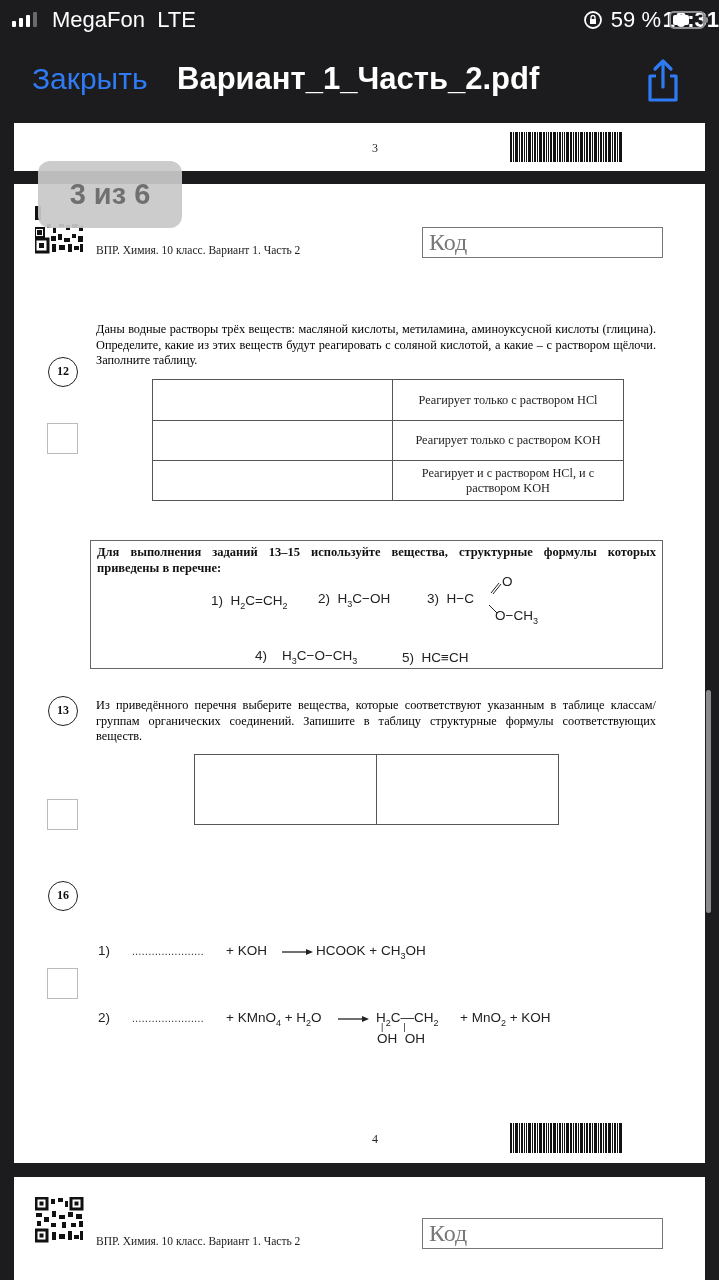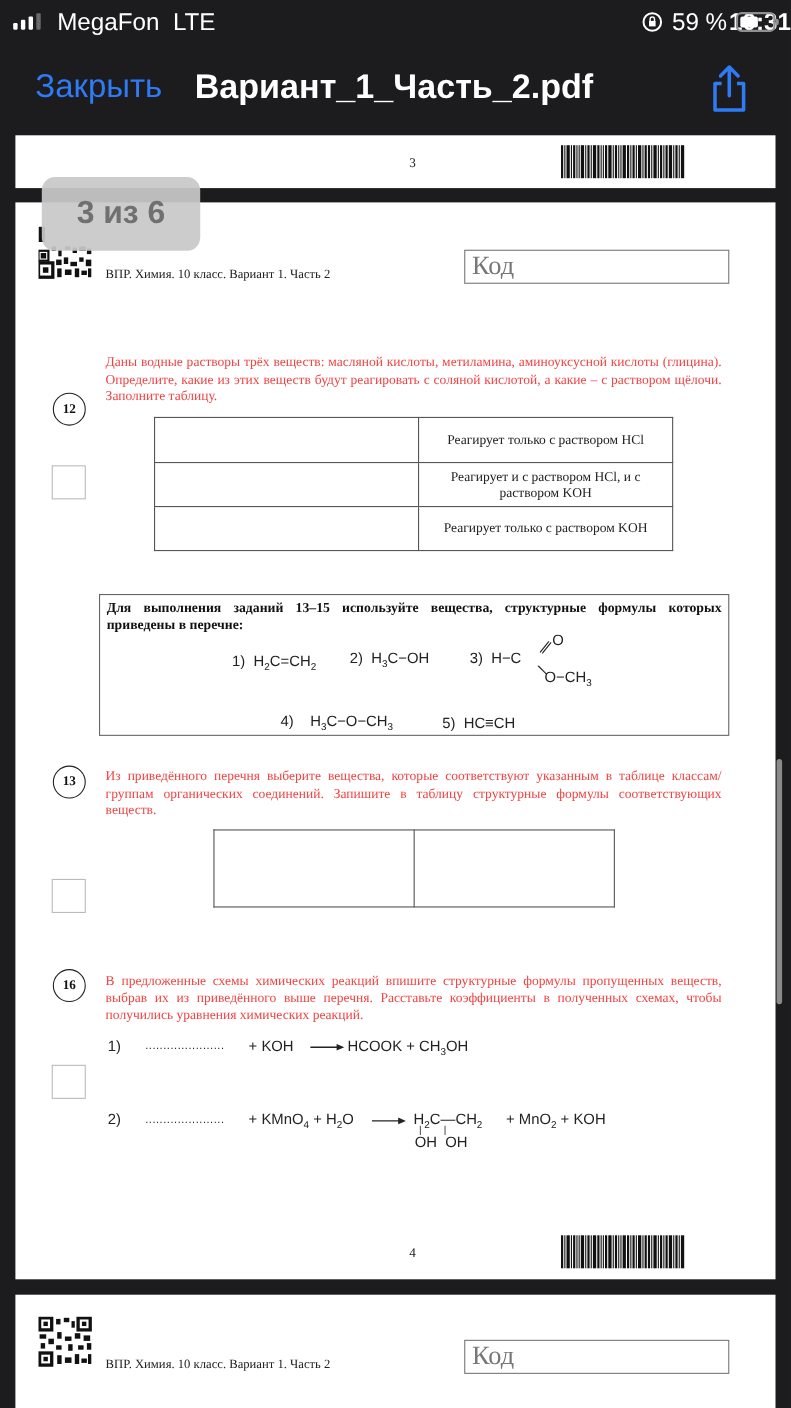--- a/index.html
+++ b/index.html
@@ -28,21 +28,21 @@
   .page { position: absolute; left: 14px; width: 691px; background: #fff; color: #111; font-family: "Liberation Serif", serif; overflow: hidden; }
   .pnum { position: absolute; font-size: 12px; color: #222; }
   .barcode { position: absolute; height: 30px; display: flex; align-items: stretch; }
   .barcode i { display: block; background: #111; margin-right: 1px; }
 
   .qr { position: absolute; width: 50px; height: 42px; }
   .hdr-text { position: absolute; font-size: 11.5px; color: #222; }
   .kod { position: absolute; border: 1.5px solid #777; font-size: 24px; color: #777; padding: 0 6px; line-height: 28px; }
 
   .qnum { position: absolute; width: 30px; height: 30px; border: 1.5px solid #222; border-radius: 50%; font-size: 12px; font-weight: bold; text-align: center; line-height: 27px; }
-  .qtext { position: absolute; font-size: 12.3px; line-height: 15.5px; text-align: justify; color: #ef4444; }
+  .qtext { position: absolute; font-size: 12.3px; line-height: 15.5px; text-align: justify; color: #000000; }
   .checkbox { position: absolute; width: 31px; height: 31px; border: 1.5px solid #bbb; background: #fff; cursor: pointer; }
 
   table.t { position: absolute; border-collapse: collapse; font-size: 12.3px; color: #222; }
   table.t td, table.t th { border: 1.2px solid #555; font-weight: normal; text-align: center; vertical-align: middle; padding: 0 6px; line-height: 15px; }
 
   .box { position: absolute; border: 1.3px solid #666; }
   .box .btitle { position: absolute; left: 6px; top: 4px; right: 6px; font-size: 12.5px; font-weight: bold; line-height: 15.5px; text-align: justify; color: #111; }
   .chem { font-family: "Liberation Sans", sans-serif; font-size: 13.5px; color: #222; position: absolute; white-space: nowrap; }
   .chem sub { font-size: 9px; }
   .dots { letter-spacing: 0.5px; font-size: 10px; }
@@ -161,33 +161,33 @@
       <rect x="39" y="40" width="5" height="4" fill="#111"></rect>
         <rect x="45" y="38" width="3" height="8" fill="#111"></rect>
     </svg>
   </div>
   <span class="hdr-text" style="left:82px;top:60px;">ВПР. Химия. 10 класс. Вариант 1. Часть 2</span>
   <div class="kod" style="left:408px;top:43px;width:241px;height:31px;">Код</div>
 
   <div class="qnum" style="left:34px;top:135px;margin-top:38px;">12</div>
   <div class="qtext" style="left:82px;top:138px;width:560px;">Даны водные растворы трёх веществ: масляной кислоты, метиламина, аминоуксусной кислоты (глицина). Определите, какие из этих веществ будут реагировать с соляной кислотой, а какие – с раствором щёлочи. Заполните таблицу.</div>
   <div class="checkbox" style="left:33px;top:239px;"></div>
-  <table class="t" style="left:126px;top:195px;width:472px;">
+  <table class="t" style="left:138px;top:195px;width:472px;">
     <tbody>
         <tr style="height:41px">
       <td style="width:240px"></td>
       <td>Реагирует только с раствором HCl</td>
     </tr>
     <tr style="height:40px">
       <td></td>
-      <td>Реагирует и с раствором HCl, и с раствором KOH</td>
+      <td>Реагирует только с раствором KOH</td>
     </tr>
     <tr style="height:40px">
       <td></td>
-      <td>Реагирует только с раствором KOH</td>
+      <td>Реагирует и с раствором HCl, и с раствором KOH</td>
     </tr>
   </tbody>
     </table>
 
   <div class="box" style="left:76px;top:356px;width:573px;height:129px;">
     <div class="btitle">Для выполнения заданий 13–15 используйте вещества, структурные формулы которых приведены в перечне:</div>
     <div class="chem" style="left:120px;top:52px;text-align:right;">1) &nbsp;H<sub>2</sub>C=CH<sub>2</sub></div>
     <div class="chem" style="left:227px;top:50px;">2) &nbsp;H<sub>3</sub>C−OH</div>
     <div class="chem" style="left:336px;top:50px;">
       3) &nbsp;H−C
@@ -211,21 +211,20 @@
   <table class="t" style="left:180px;top:570px;width:365px;">
     <tbody>
     <tr style="height:70px">
       <td></td>
       <td></td>
     </tr>
   </tbody>
     </table>
 
   <div class="qnum" style="left:34px;top:697px;">16</div>
-  <div class="qtext" style="left:82px;top:700px;width:560px;">В предложенные схемы химических реакций впишите структурные формулы пропущенных веществ, выбрав их из приведённого выше перечня. Расставьте коэффициенты в полученных схемах, чтобы получились уравнения химических реакций.</div>
   <div class="checkbox" style="left:33px;top:784px;"></div>
 
   <div class="chem" style="left:84px;top:759px;">
     <span>1)</span>
     <span class="dots" style="position:absolute;left:34px;top:3px;">......................</span>
     <span style="position:absolute;left:128px;">+ KOH</span>
     <svg style="position:absolute;left:184px;top:5px;" width="32" height="8" viewBox="0 0 32 8">
         <path d="M0 4 H26" stroke="#222" stroke-width="1.3"></path>
         <path d="M24 1 L31 4 L24 7 Z" fill="#222"></path>
       </svg>

